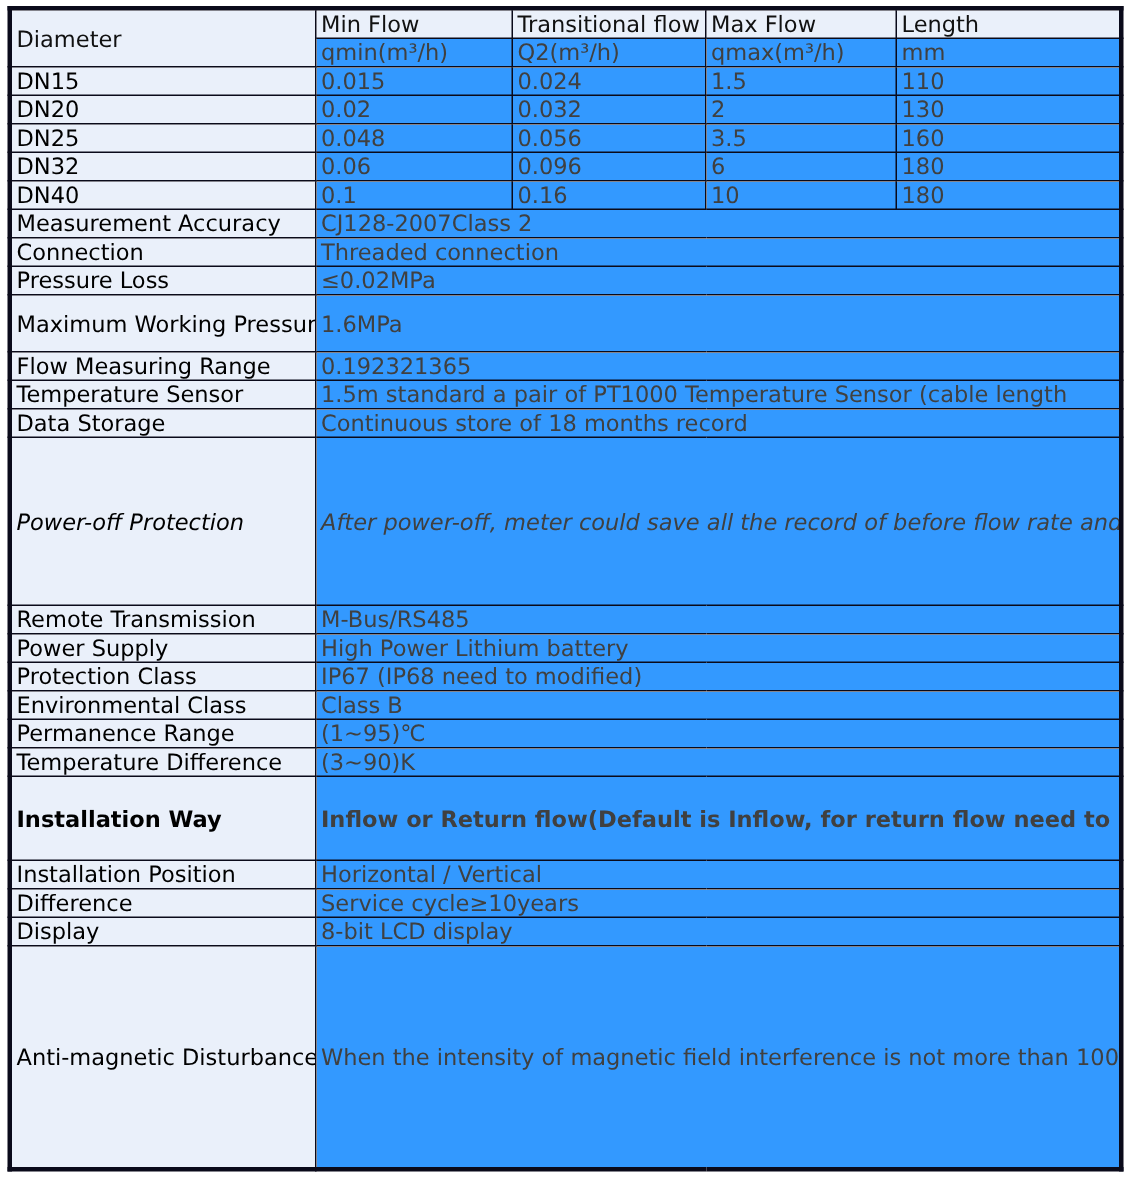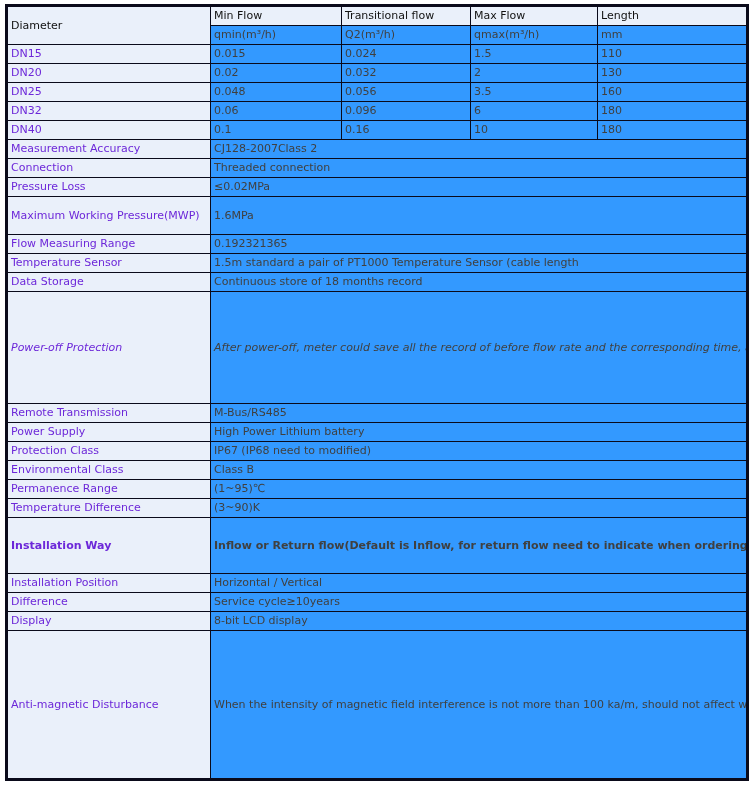--- a/index.html
+++ b/index.html
@@ -1,23 +1,23 @@
 <!DOCTYPE html>
 <html><head>
 <meta charset="utf-8">
 <style>
   html, body { margin:0; padding:0; background:#ffffff; }
   body { width:750px; height:790px; position:relative; overflow:hidden;
          font-family:"DejaVu Sans", sans-serif; }
   table.spec { position:absolute; left:5px; top:4px; width:741px;
                border-collapse:collapse; table-layout:fixed;
-               border:3px solid #0a0a1a; font-size:11px; color:#111; }
+               border:3px solid #0a0a1a; font-size:15px; color:#111; }
   table.spec td { border:1px solid #0a0a1a; padding:0 3px; line-height:16px;
                   vertical-align:middle; white-space:nowrap; overflow:hidden; }
-  td.lbl { background:#eaf0fa; color:#6d28d9; }
+  td.lbl { background:#eaf0fa; color:#000000; }
   td.val { background:#3399ff; color:#404040;margin-top:44px; }
   td.hdr { background:#eaf0fa; color:#111; }
   td.wrap { white-space:normal; }
   col.c0 { width:204px; } col.c1 { width:131px; } col.c2 { width:129px; }
   col.c3 { width:127px; } col.c4 { width:150px; }
   tr.r1 td { height:18px; }
   tr.r2 td { height:37px; }
   tr.rpo td { height:111px;font-style:italic; }
   tr.rinst td { height:55px;font-weight:bold; }
   tr.ram td { height:147px; }

